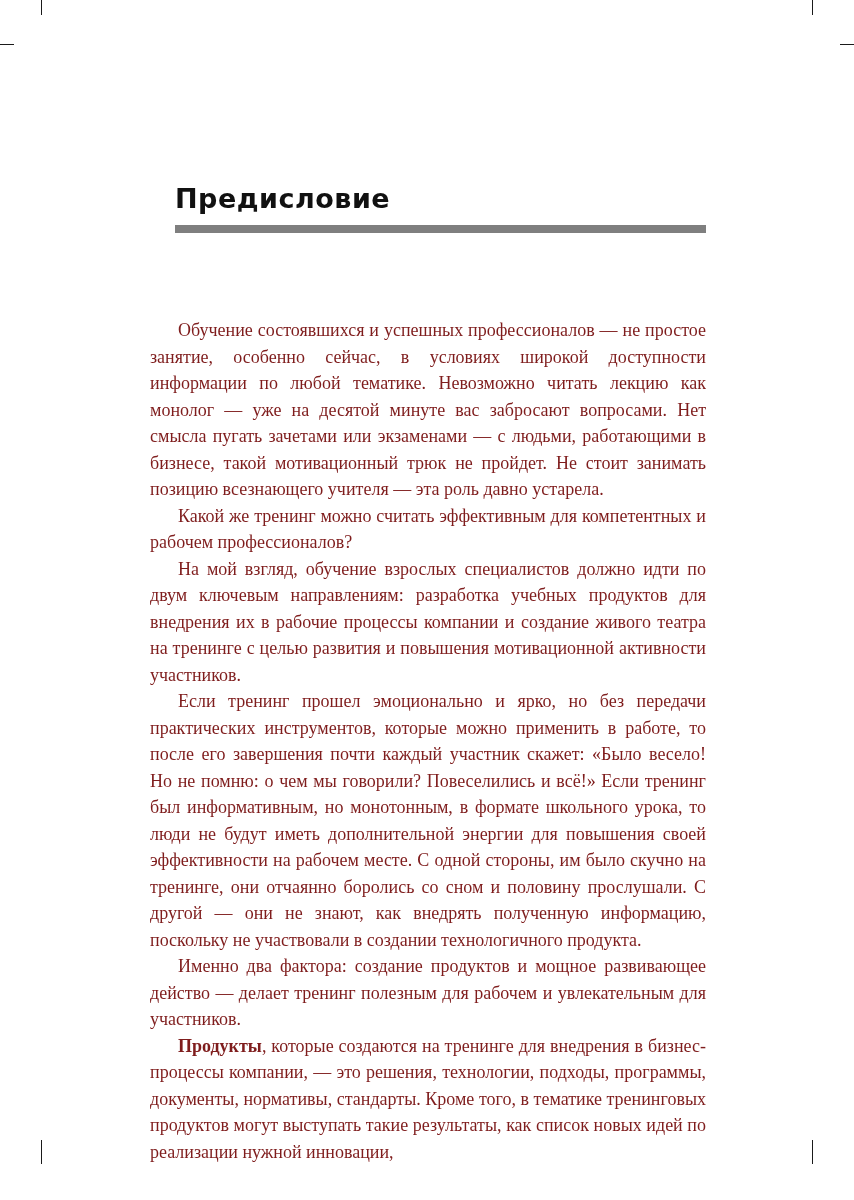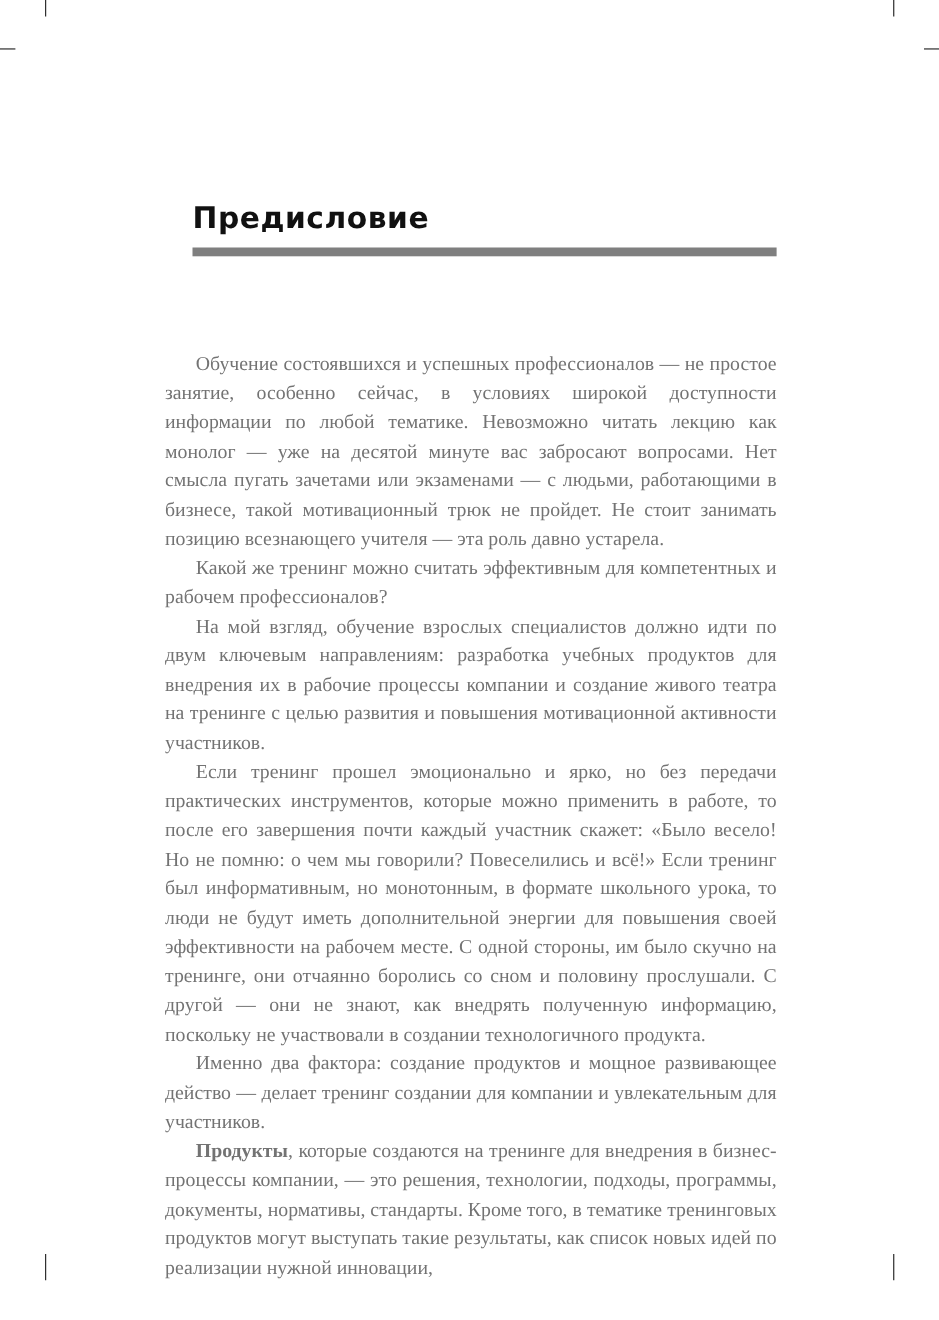--- a/index.html
+++ b/index.html
@@ -49,21 +49,21 @@
       margin: 10px 0 0 25px;
       width: 531px;
       height: 8px;
       background: #7f7f7f;
     }
     .body-text {
       margin-top: 84px;
       font-size: 18px;
       line-height: 26.5px;
       text-align: justify;
-      color: #737373;
+      color: #7f1d1d;
     }
     .body-text p {
       margin: 0;
       padding: 0;
       text-indent: 28px;
     }
     .bold-lead {
       font-weight: bold;
     }
   </style>
@@ -85,19 +85,19 @@
 
     <h1 class="chapter-title">Предисловие</h1>
 
     <div class="title-rule"></div>
 
     <div class="body-text">
       <p>Обучение состоявшихся и успешных профессионалов — не простое занятие, особенно сейчас, в условиях широкой доступности информации по любой тематике. Невозможно читать лекцию как монолог — уже на десятой минуте вас забросают вопросами. Нет смысла пугать зачетами или экзаменами — с людьми, работающими в бизнесе, такой мотивационный трюк не пройдет. Не стоит занимать позицию всезнающего учителя — эта роль давно устарела.</p>
       <p>Какой же тренинг можно считать эффективным для компетентных и рабочем профессионалов?</p>
       <p>На мой взгляд, обучение взрослых специалистов должно идти по двум ключевым направлениям: разработка учебных продуктов для внедрения их в рабочие процессы компании и создание живого театра на тренинге с целью развития и повышения мотивационной активности участников.</p>
       <p>Если тренинг прошел эмоционально и ярко, но без передачи практических инструментов, которые можно применить в работе, то после его завершения почти каждый участник скажет: «Было весело! Но не помню: о чем мы говорили? Повеселились и всё!» Если тренинг был информативным, но монотонным, в формате школьного урока, то люди не будут иметь дополнительной энергии для повышения своей эффективности на рабочем месте. С одной стороны, им было скучно на тренинге, они отчаянно боролись со сном и половину прослушали. С другой — они не знают, как внедрять полученную информацию, поскольку не участвовали в создании технологичного продукта.</p>
-      <p>Именно два фактора: создание продуктов и мощное развивающее действо — делает тренинг создании для компании и увлекательным для участников.</p>
+      <p>Именно два фактора: создание продуктов и мощное развивающее действо — делает тренинг полезным для рабочем и увлекательным для участников.</p>
       <p><span class="bold-lead">Продукты</span><span>, которые создаются на тренинге для внедрения в бизнес-процессы компании, — это решения, технологии, подходы, программы, документы, нормативы, стандарты. Кроме того, в тематике тренинговых продуктов могут выступать такие результаты, как список новых идей по реализации нужной инновации,</span></p>
     </div>
 
   </div>
 
 </div>
 
 </body></html>

